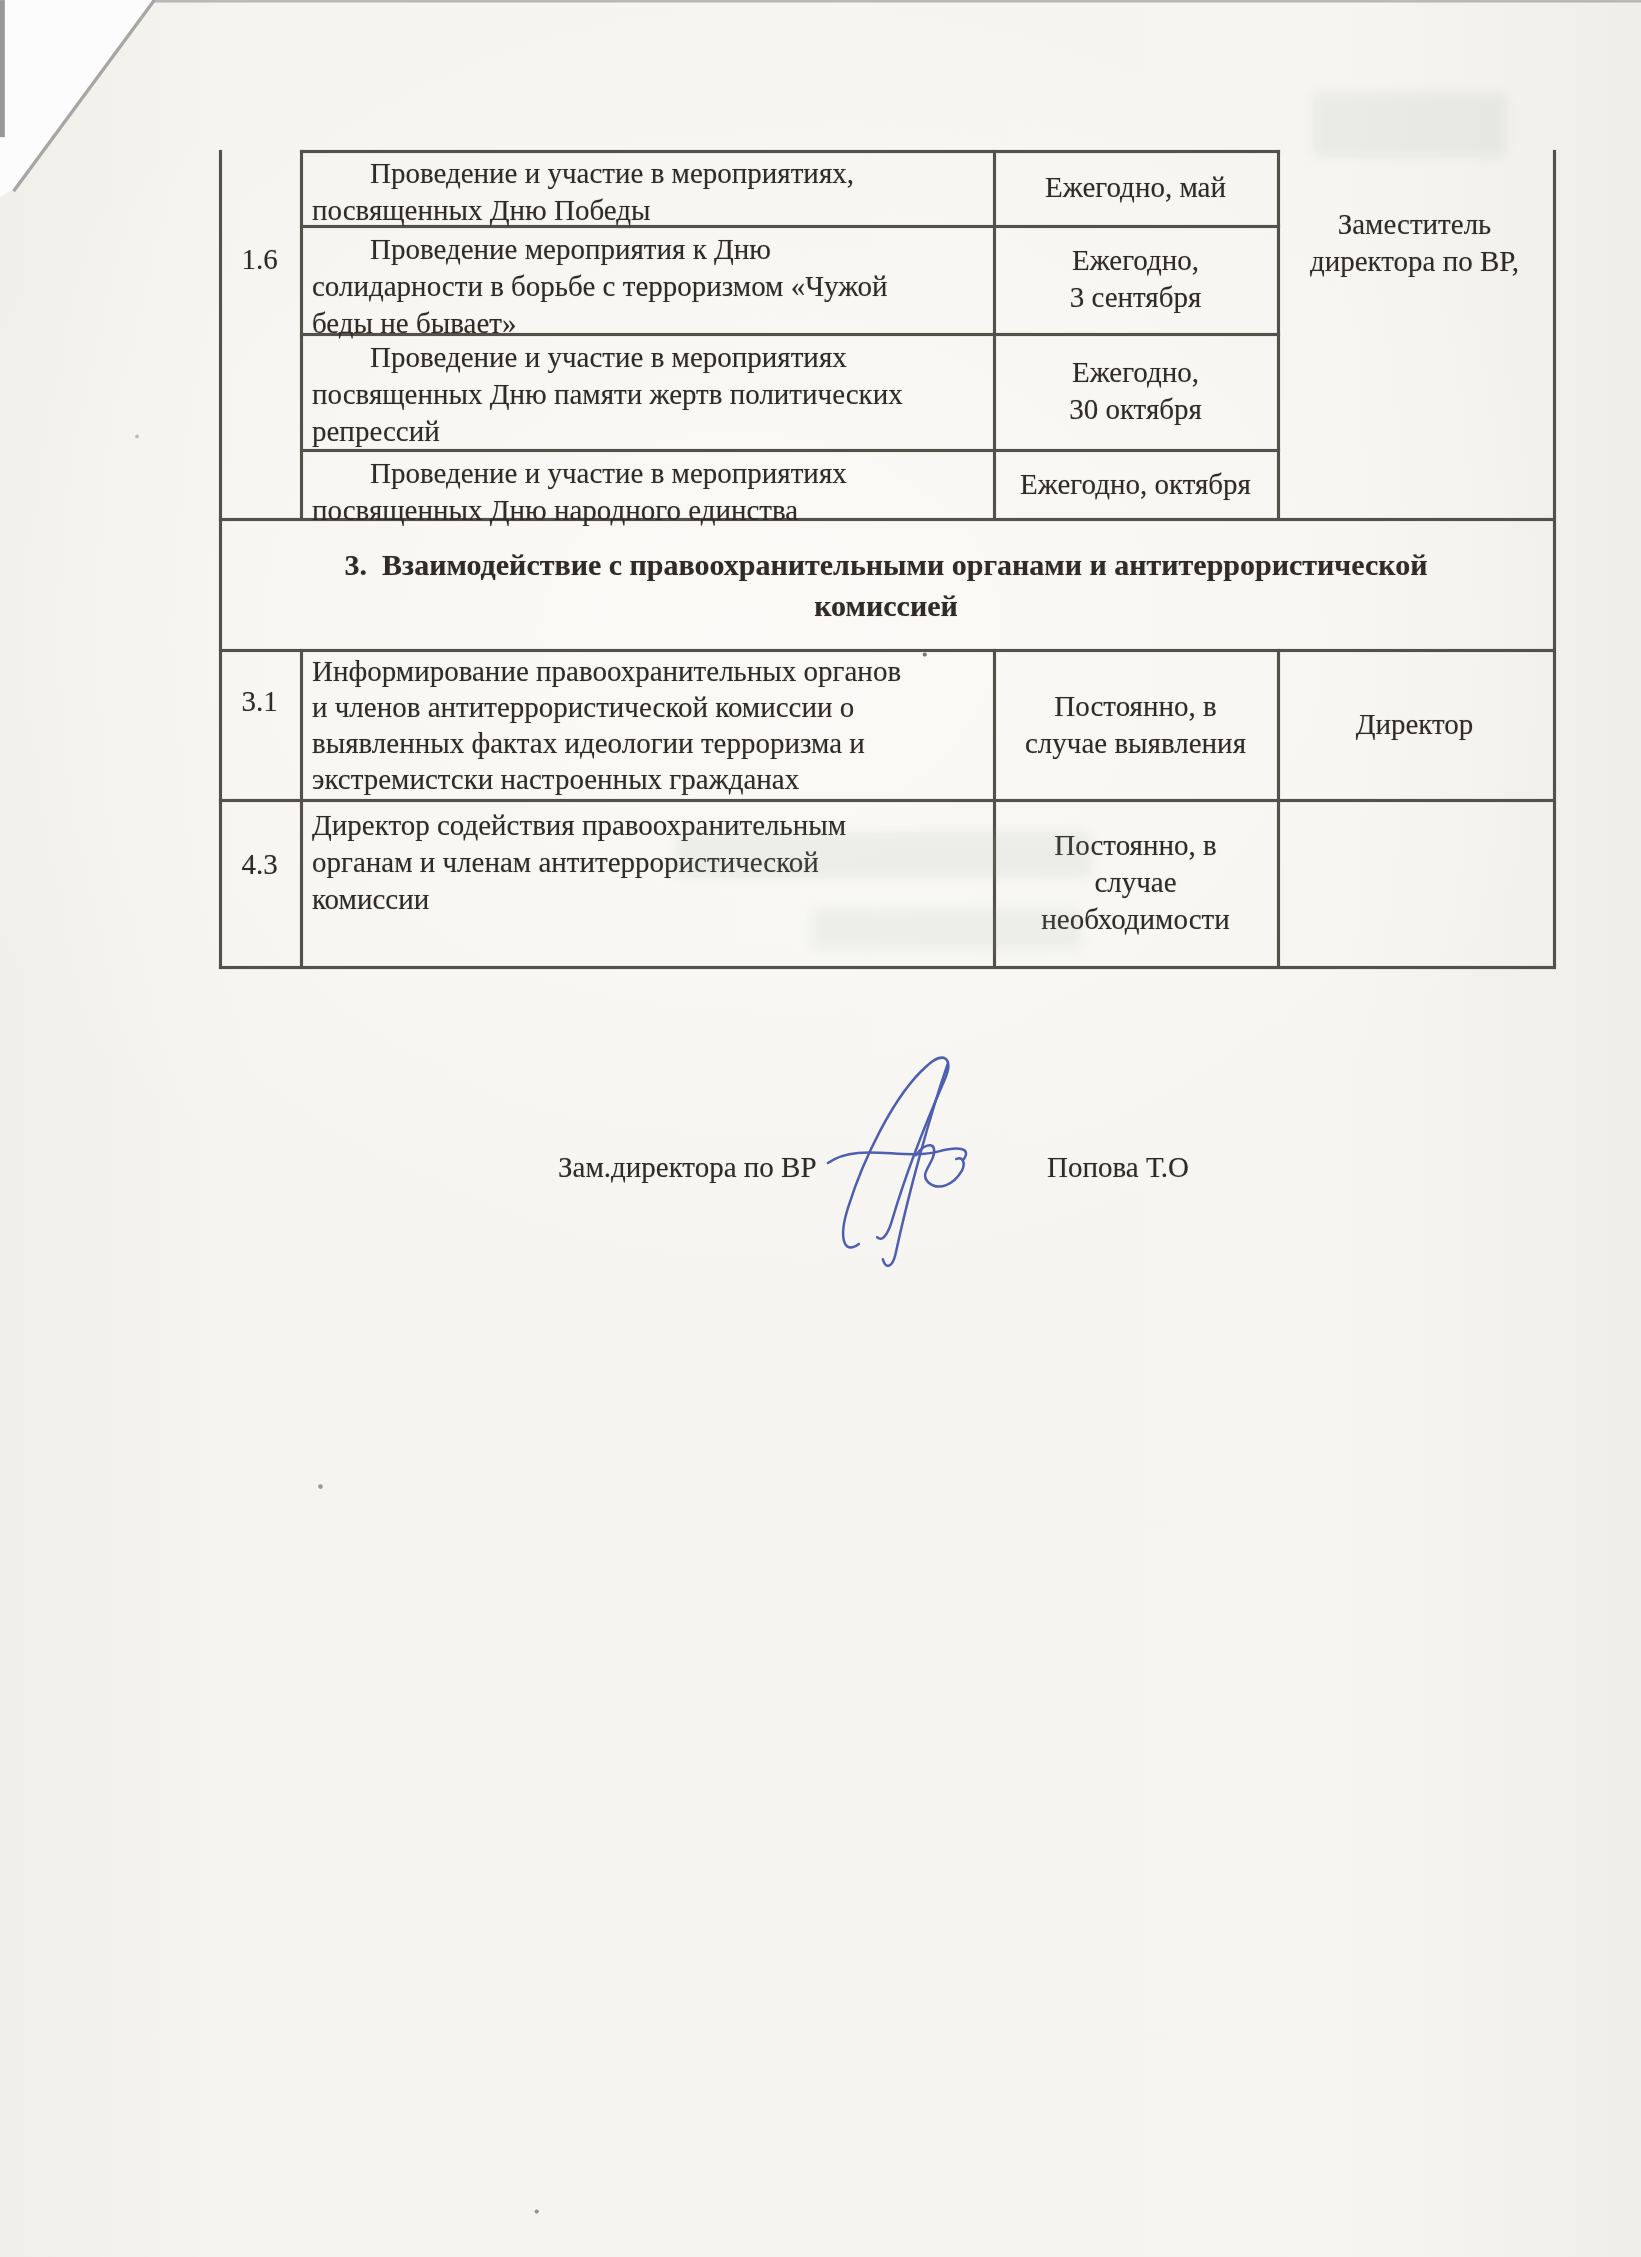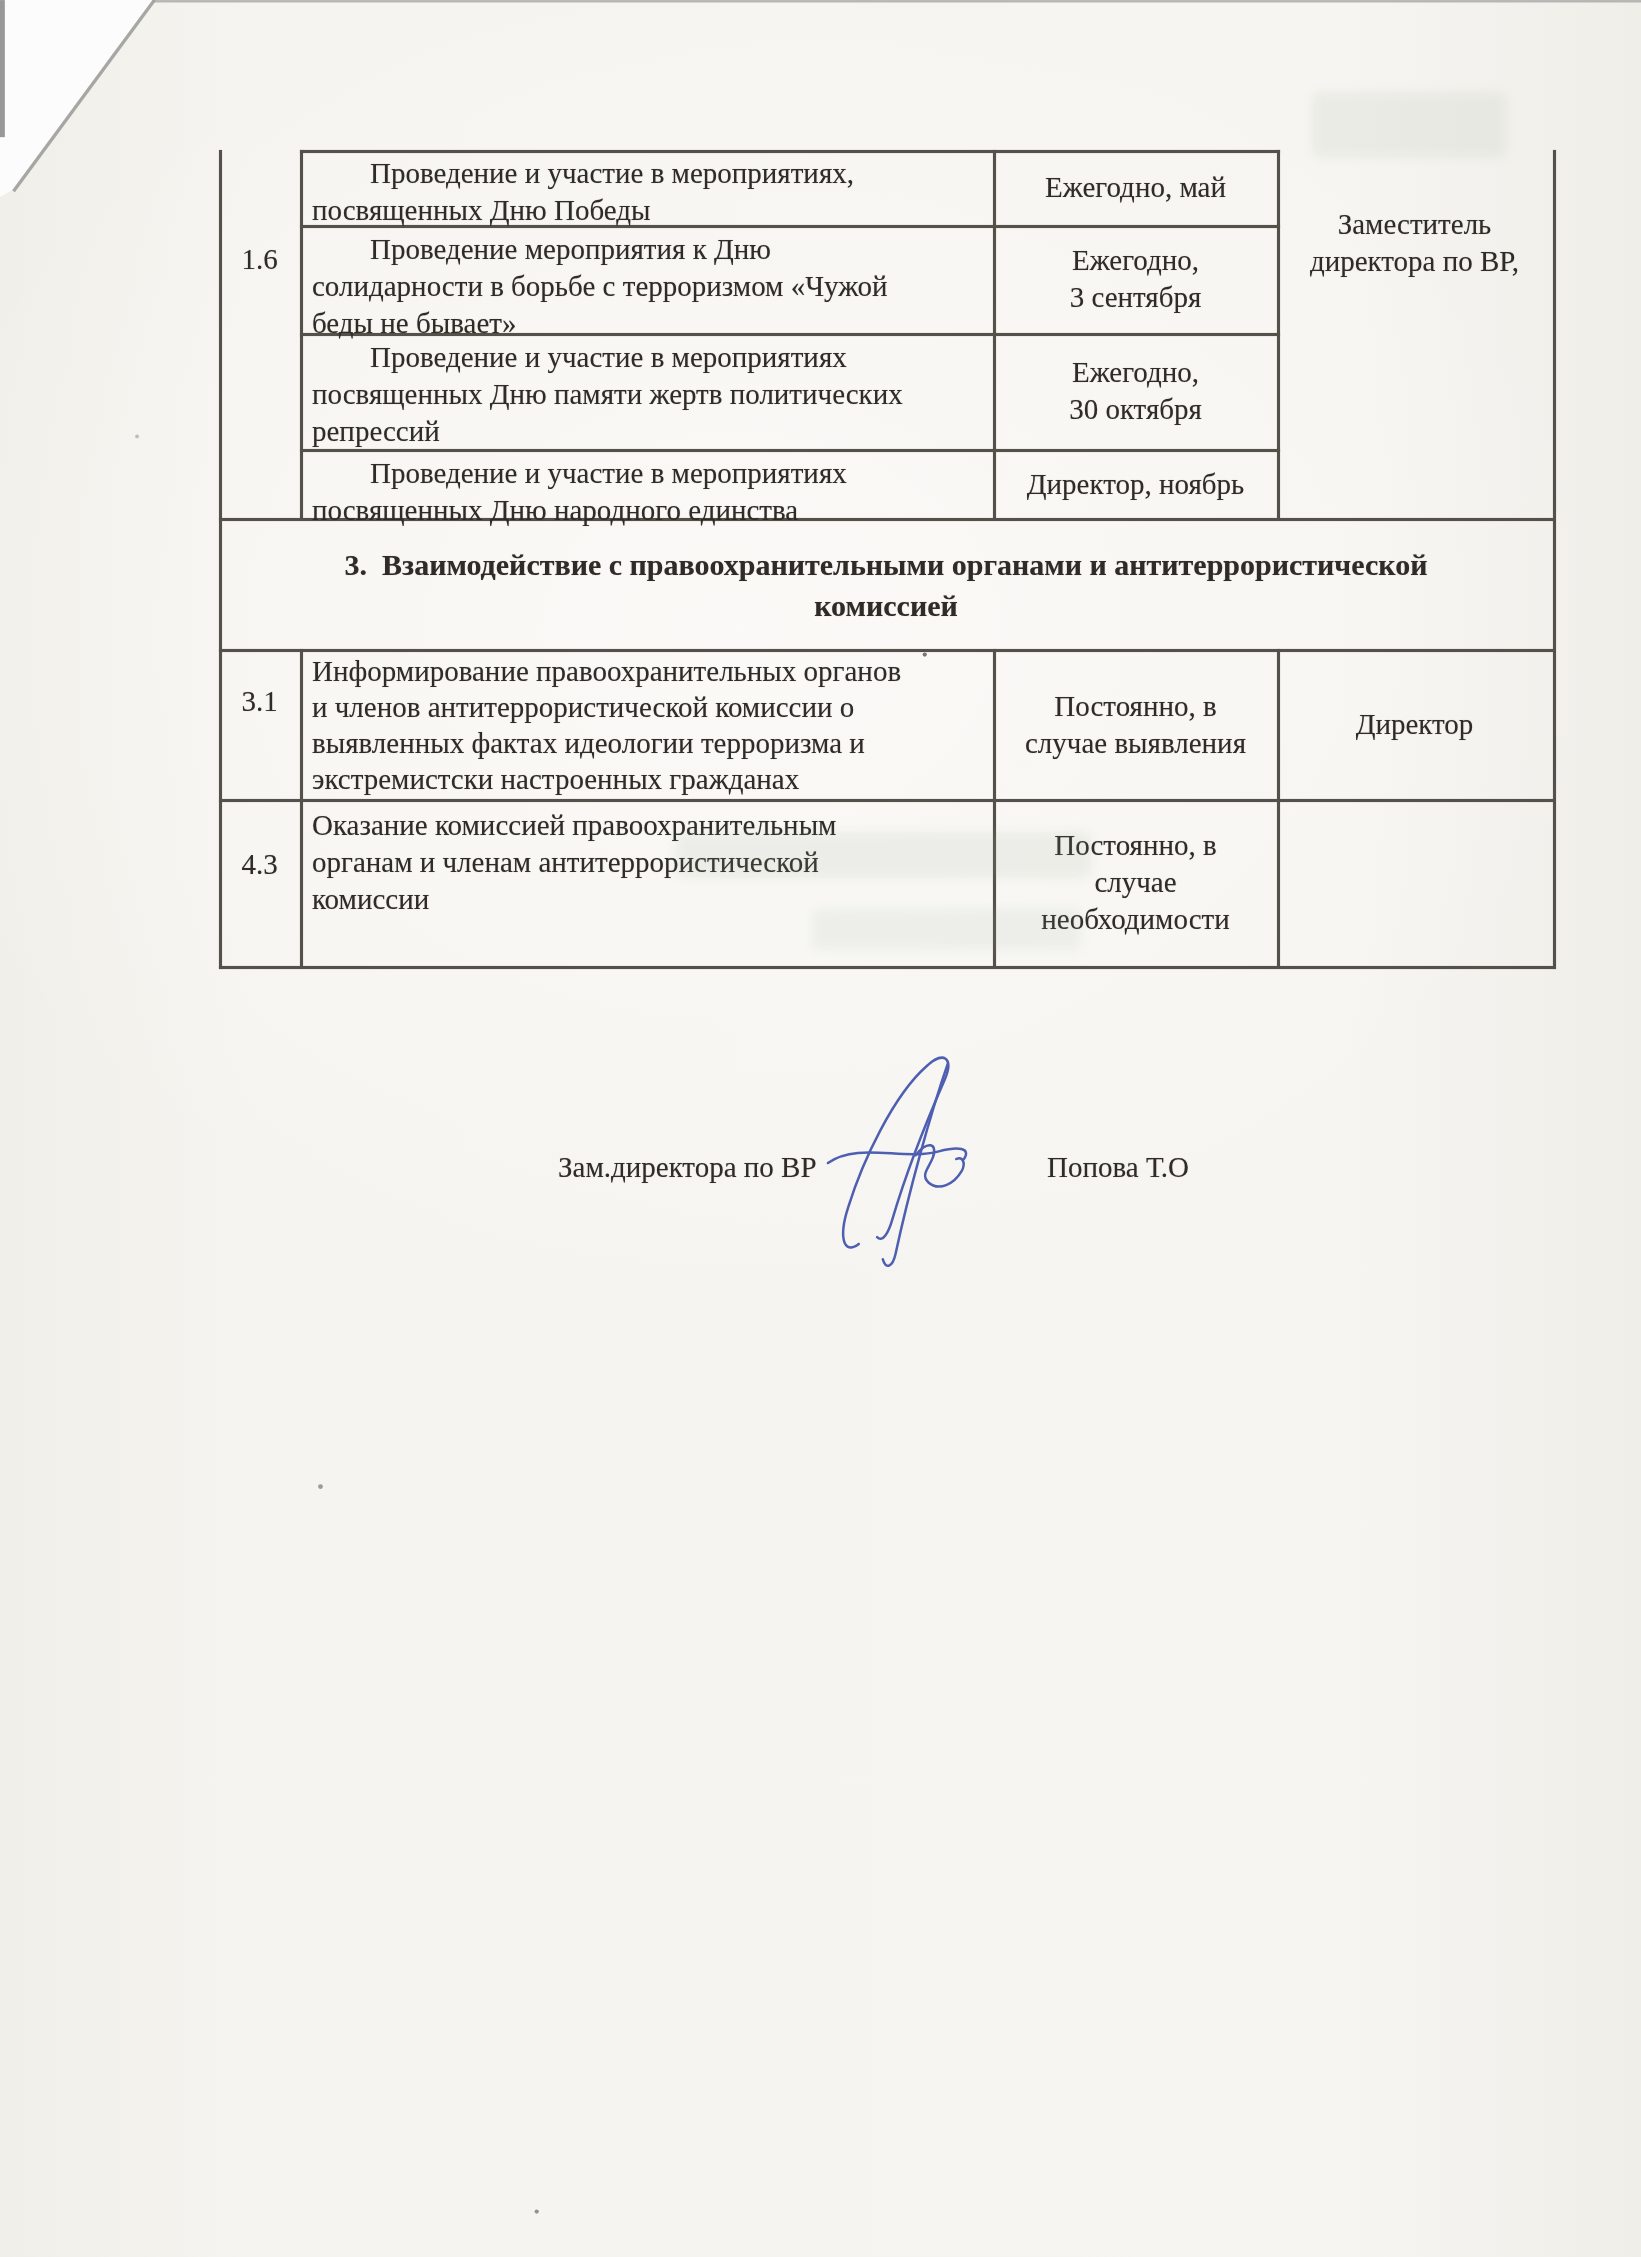--- a/index.html
+++ b/index.html
@@ -68,39 +68,39 @@
 3 сентября</div>
 
   <div class="cell desc" style="left:312px;top:339px;width:661px;">Проведение и участие в мероприятиях
 посвященных Дню памяти жертв политических
 репрессий</div>
   <div class="cell boxc" style="left:993px;top:333px;width:285px;height:116px;">Ежегодно,
 30 октября</div>
 
   <div class="cell desc" style="left:312px;top:455px;width:661px;">Проведение и участие в мероприятиях
 посвященных Дню народного единства</div>
-  <div class="cell boxc" style="left:993px;top:449px;width:285px;height:70px;">Директор, ноябрь</div>
+  <div class="cell boxc" style="left:993px;top:449px;width:285px;height:70px;">Ежегодно, октября</div>
 
   <div class="cell topc" style="left:1277px;top:206px;width:275px;">Заместитель
 директора по ВР,</div>
 
   <div class="cell hdr boxc" style="left:229px;top:521px;width:1314px;height:127px;">3.&nbsp; Взаимодействие с правоохранительными органами и антитеррористической
 комиссией</div>
 
   <div class="cell topc" style="left:219px;top:683px;width:81px;">3.1</div>
   <div class="cell desc noindent" style="left:312px;top:653px;width:666px;line-height:36px;">Информирование правоохранительных органов
 и членов антитеррористической комиссии о
 выявленных фактах идеологии терроризма и
 экстремистски настроенных гражданах</div>
   <div class="cell boxc" style="left:993px;top:649px;width:285px;height:151px;">Постоянно, в
 случае выявления</div>
   <div class="cell boxc" style="left:1277px;top:649px;width:275px;height:151px;">Директор</div>
 
   <div class="cell topc" style="left:219px;top:846px;width:81px;">4.3</div>
-  <div class="cell desc noindent" style="left:312px;top:807px;width:666px;">Оказание комиссией правоохранительным
+  <div class="cell desc noindent" style="left:312px;top:807px;width:666px;">Директор содействия правоохранительным
 органам и членам антитеррористической
 комиссии</div>
   <div class="cell boxc" style="left:993px;top:799px;width:285px;height:166px;">Постоянно, в
 случае
 необходимости</div>
 
   <div class="cell" style="left:558px;top:1149px;width:309px;">Зам.директора по ВР</div>
 
   <svg class="sig-svg" style="left:799px;top:1045px;" width="241" height="232" viewBox="0 0 250 240">
     <g fill="none" stroke="#4053ad" stroke-width="2.6" stroke-linecap="round" opacity="0.92">

